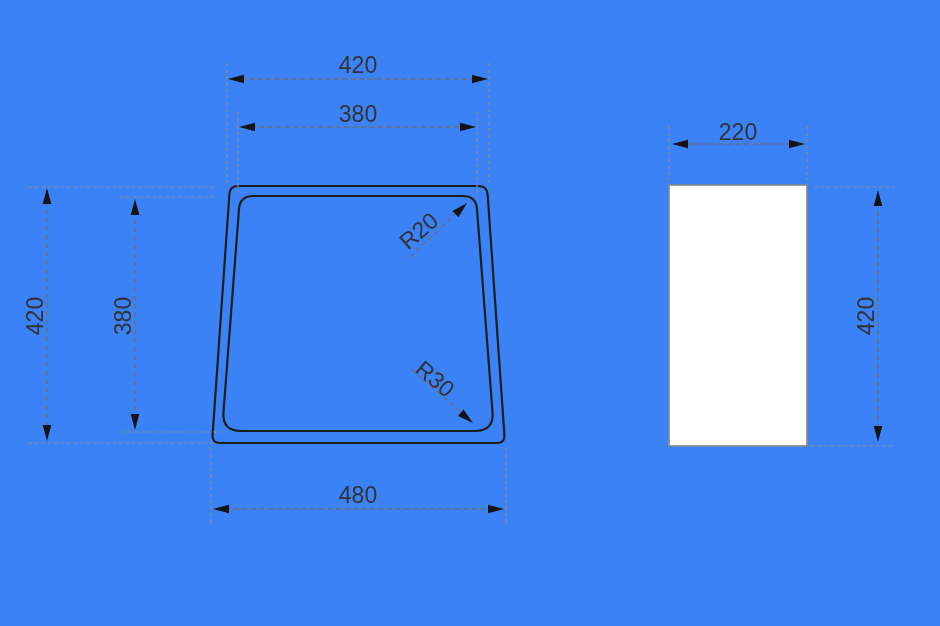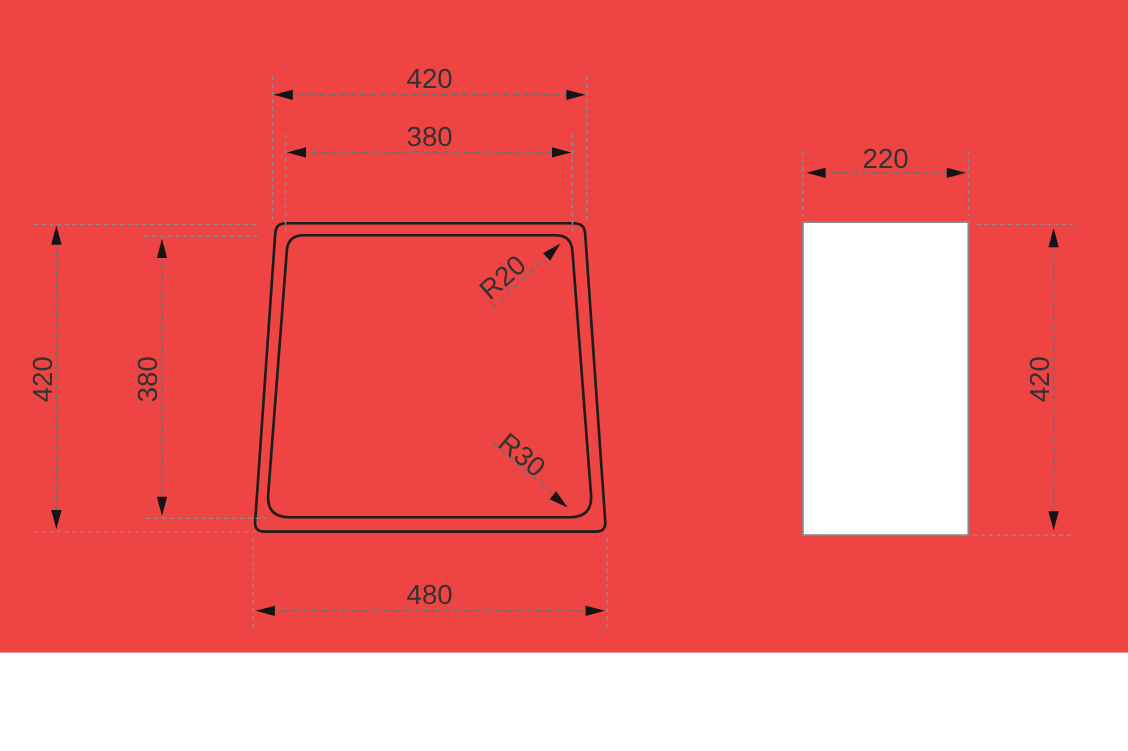--- a/index.html
+++ b/index.html
@@ -3,22 +3,22 @@
 <meta charset="utf-8">
 <style>
   html, body {
     margin: 0;
     padding: 0;
     background: #ffffff;
   }
   .canvas {
     position: relative;
     width: 940px;
-    height: 544px;
-    background: #ef4444;
+    height: 626px;
+    background: #3b82f6;
     overflow: hidden;
   }
   svg { display: block; }
   .outline {
     fill: none;
     stroke: #1d1d1b;
     stroke-width: 2.2;
     stroke-linejoin: round;
     stroke-linecap: round;
   }

